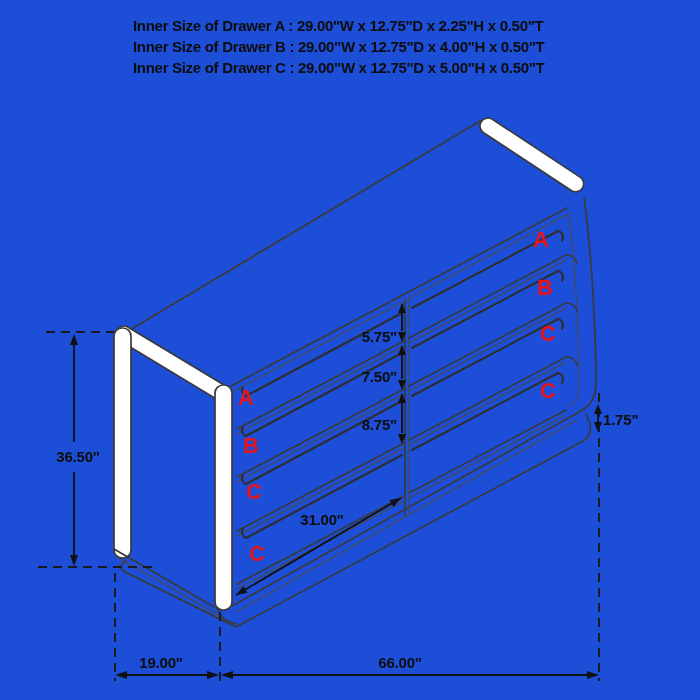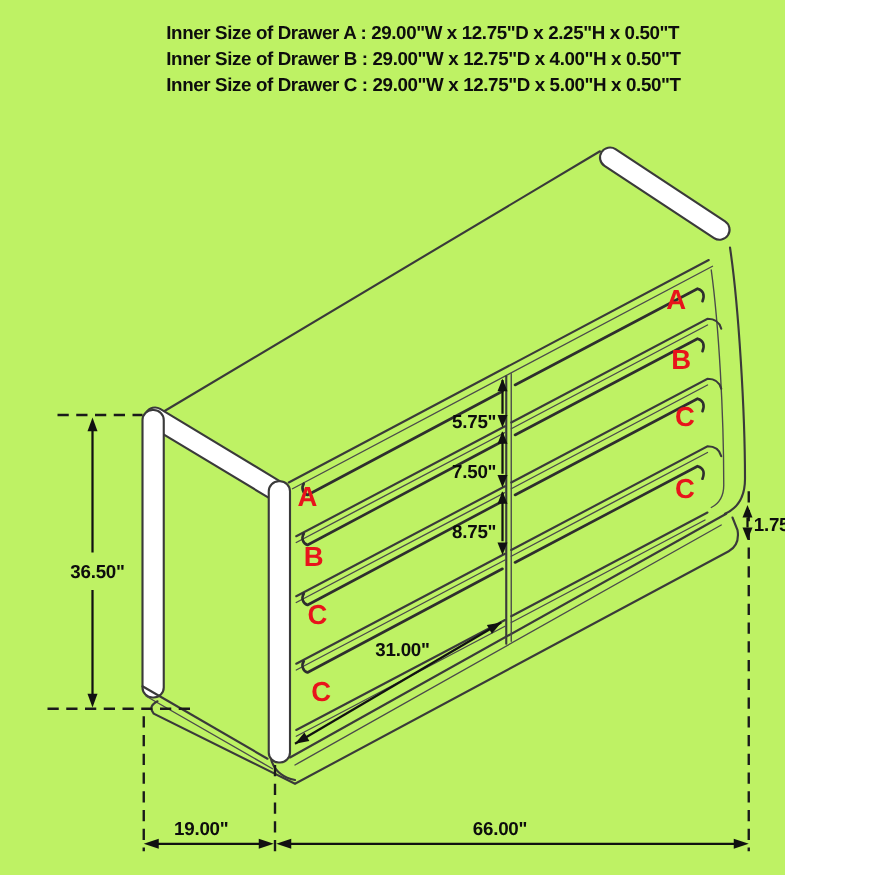--- a/index.html
+++ b/index.html
@@ -1,16 +1,16 @@
 <!DOCTYPE html>
 <html><head>
 <meta charset="utf-8">
 <style>
   html,body{margin:0;padding:0;background:#ffffff;}
-  #stage{position:relative;width:628px;height:700px;background:#bef264;overflow:hidden;
+  #stage{position:relative;width:700px;height:700px;background:#1d4ed8;overflow:hidden;
          font-family:"Liberation Sans", sans-serif;}
   svg{position:absolute;left:0;top:0;}
   .outline{stroke:#3a3a3a;stroke-width:1.7;fill:none;stroke-linecap:round;}
   .thin{stroke:#4a4a4a;stroke-width:1.1;fill:none;stroke-linecap:round;}
   .groove{stroke:#2e2e2e;stroke-width:2.1;fill:none;stroke-linecap:round;}
   .bar{fill:#ffffff;stroke:#3a3a3a;stroke-width:1.7;}
   .dim{stroke:#111111;stroke-width:1.8;fill:none;}
   .dash{stroke:#1a1a1a;stroke-width:1.9;fill:none;stroke-dasharray:9 6;}
   .ah{fill:#111111;stroke:none;}
   .dimtext{font:bold 15px "Liberation Sans", sans-serif;fill:#0d0d0d;letter-spacing:-0.2px;}

